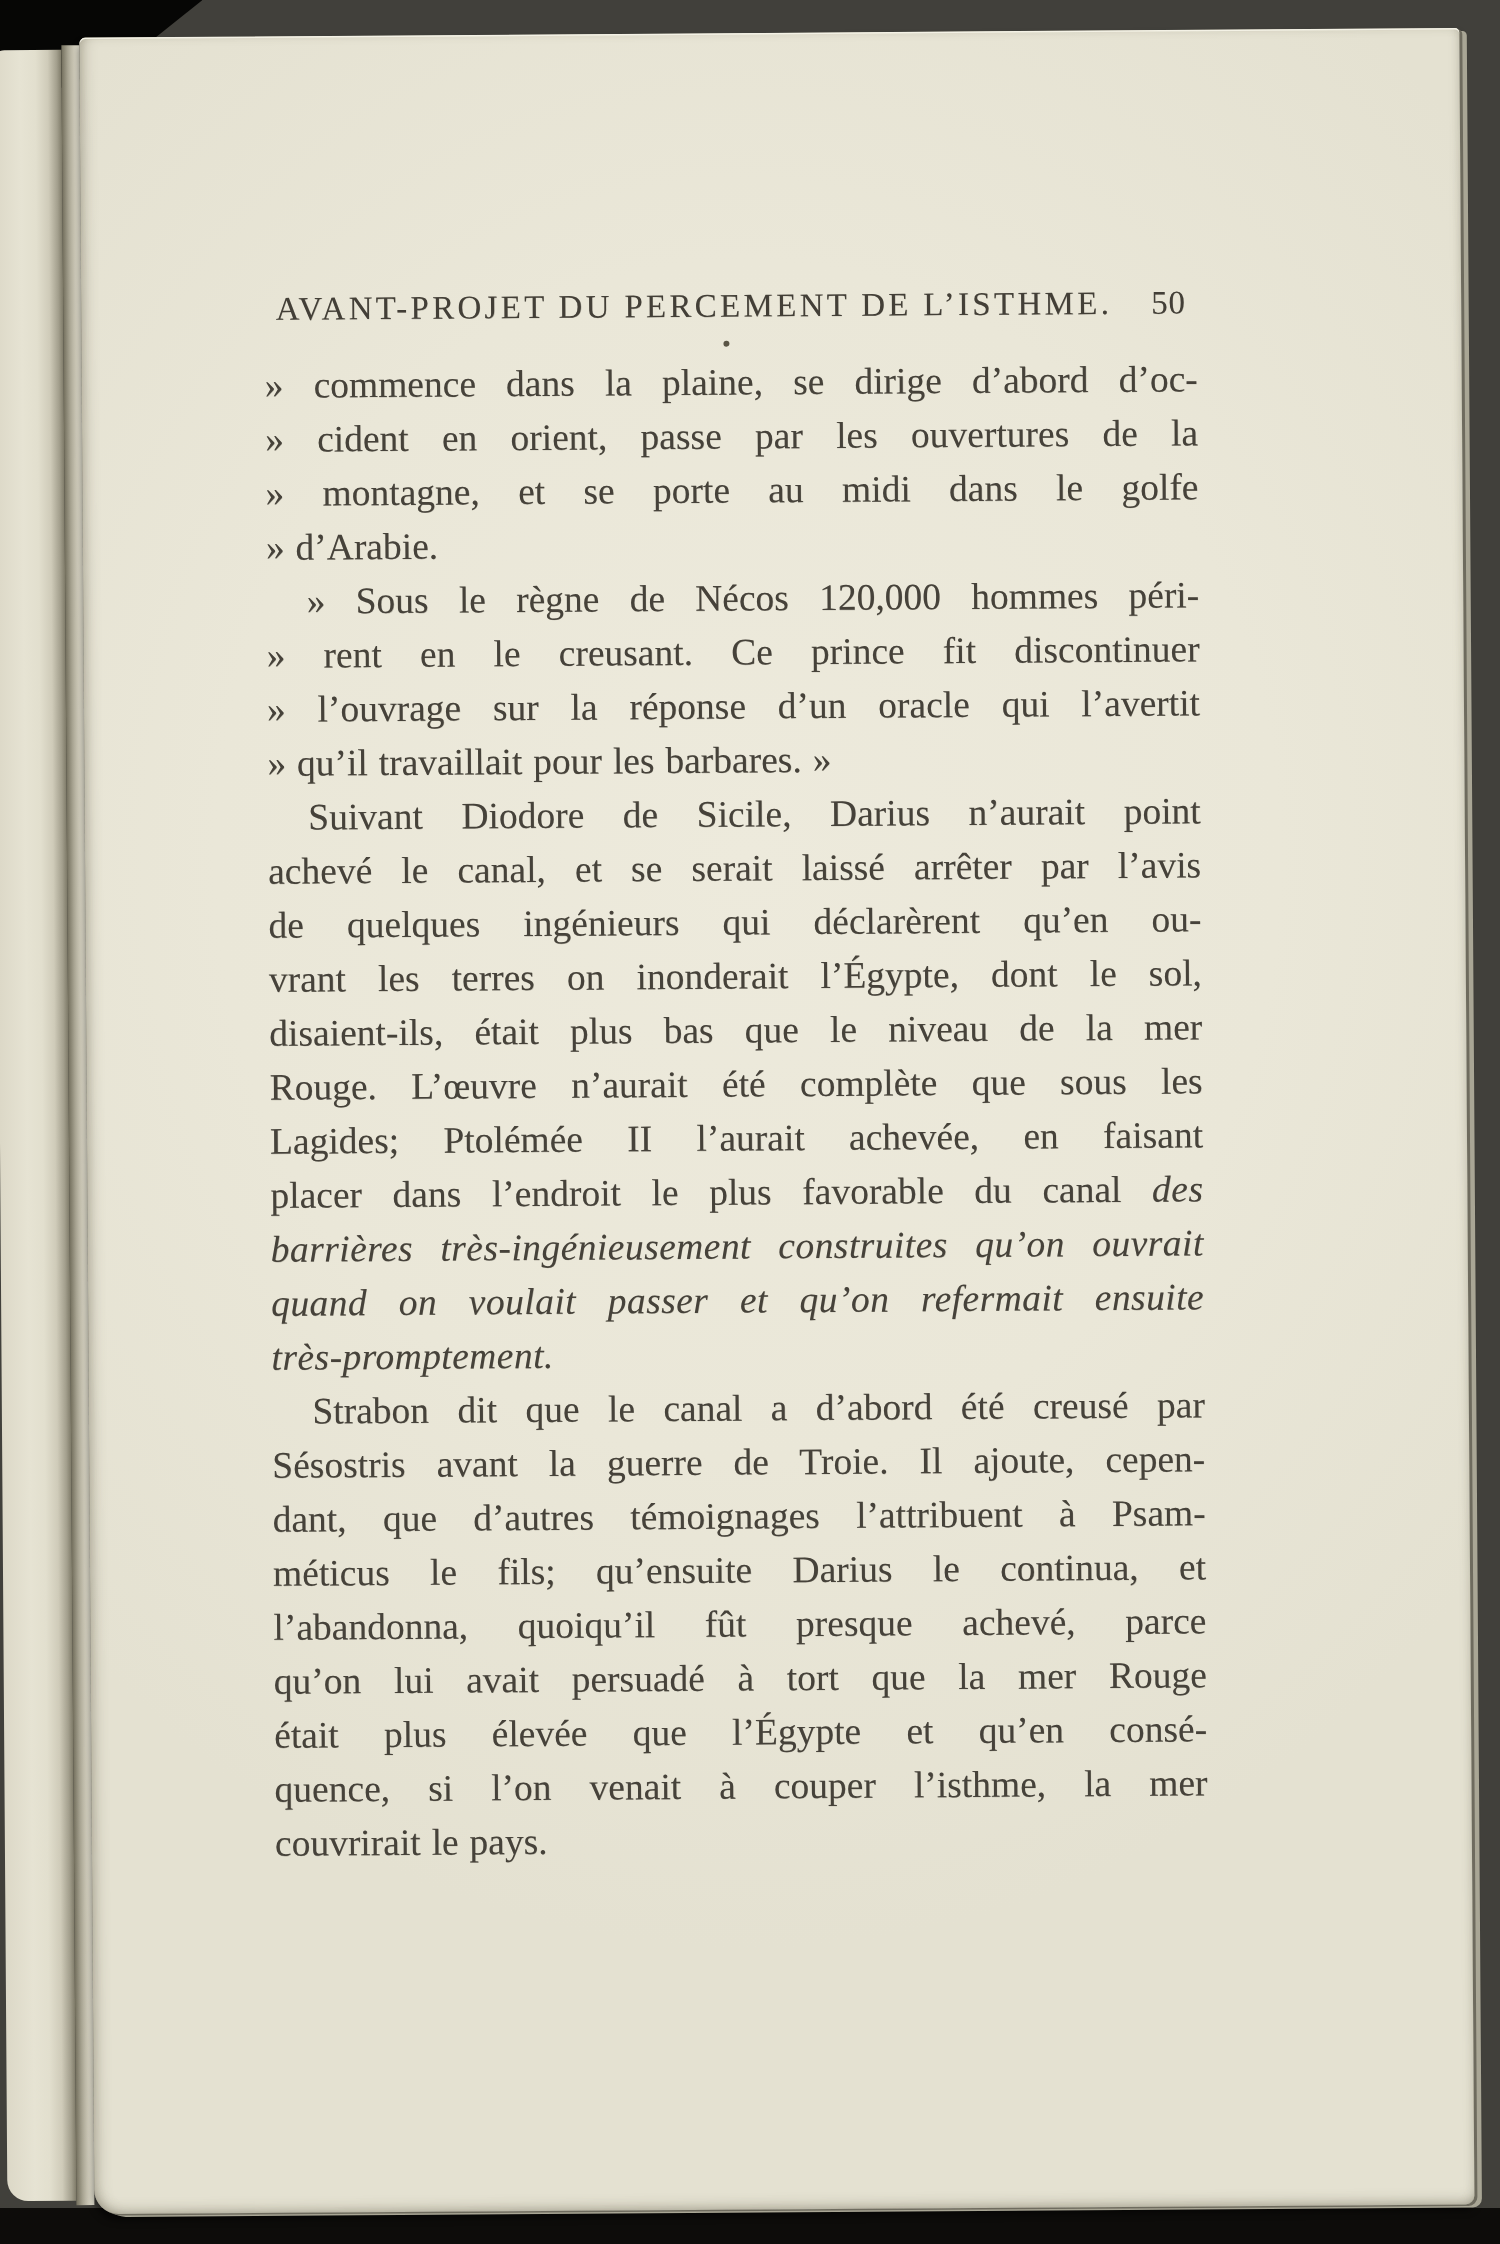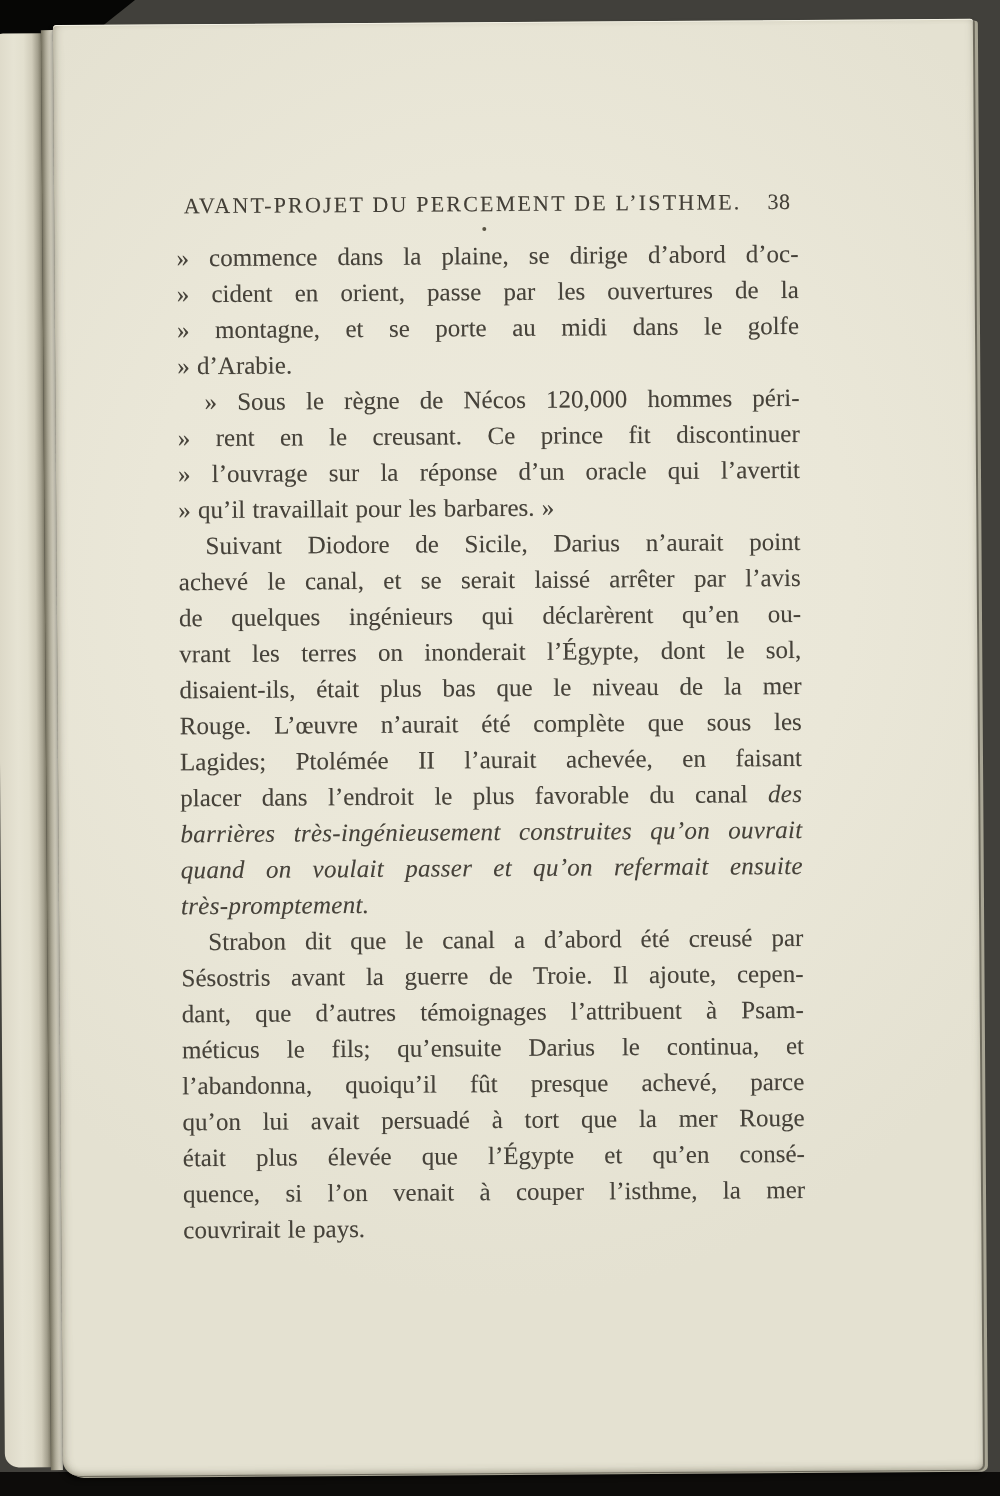--- a/index.html
+++ b/index.html
@@ -81,21 +81,21 @@
 <div class="bottom-band"></div>
 <div class="black-corner"></div>
 
 <div class="book">
   <div class="prev-page"></div>
   <div class="gutter"></div>
   <div class="page">
     <div class="content">
       <div class="header">
         <span class="htitle">AVANT-PROJET DU PERCEMENT DE L’ISTHME.</span>
-        <span class="hnum">38</span>
+        <span class="hnum">50</span>
       </div>
       <div class="ink-dot"></div>
       <div class="body-text">
           <div class="para">
             <div class="line"><span>» commence dans la plaine, se dirige d’abord d’oc-</span></div>
             <div class="line"><span>» cident en orient, passe par les ouvertures de la</span></div>
             <div class="line"><span>» montagne, et se porte au midi dans le golfe</span></div>
             <div class="line flush"><span>» d’Arabie.</span></div>
           </div>
           <div class="para">

